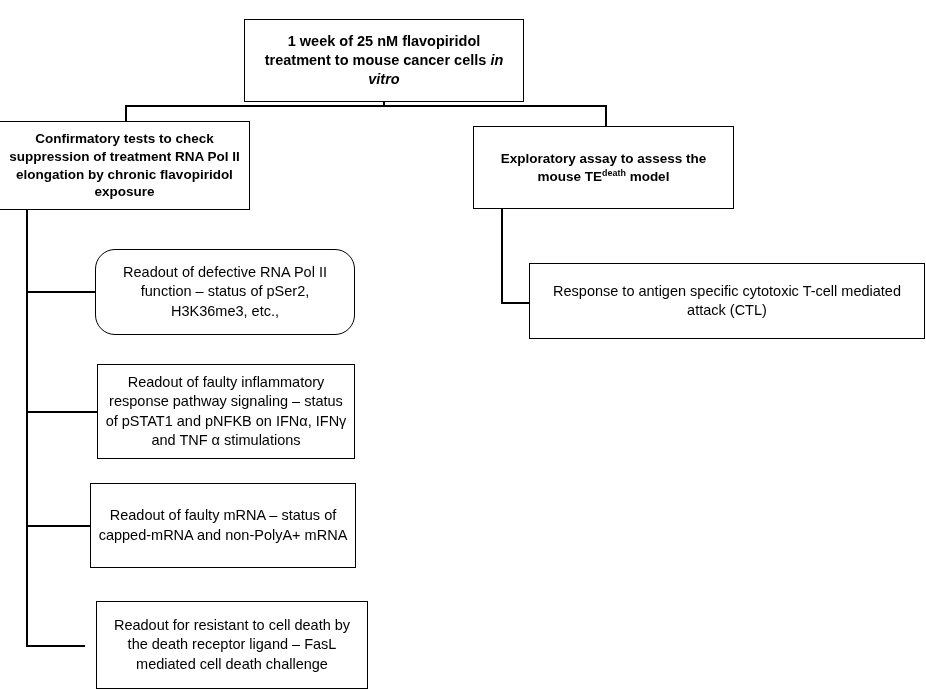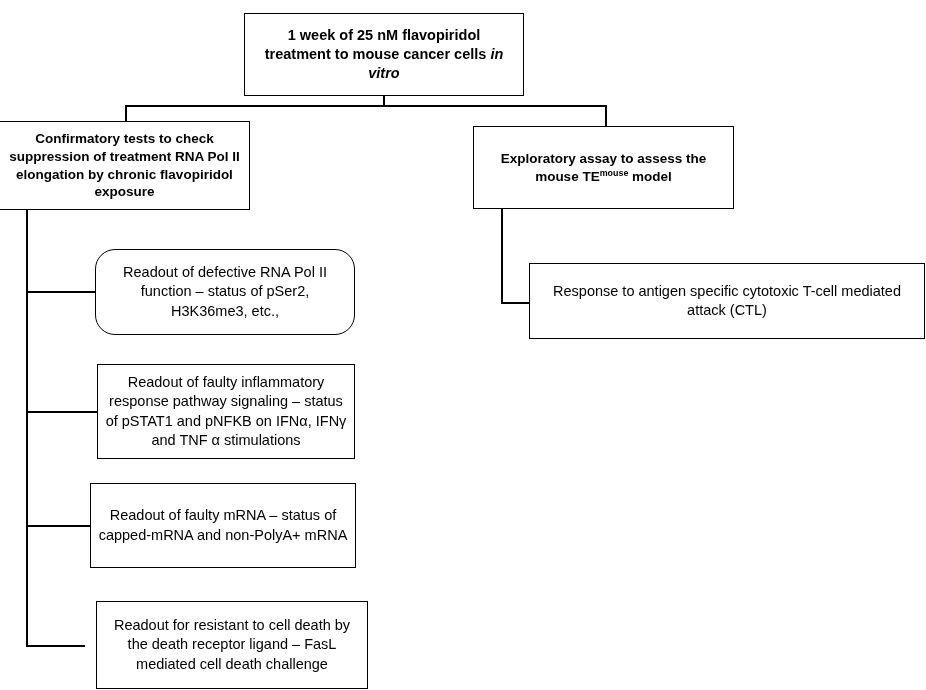--- a/index.html
+++ b/index.html
@@ -66,34 +66,34 @@
 
   <div class="line vline" style="left:26px; top:209px; height:437px;"></div>
   <div class="line hline" style="left:26px; top:291px; width:70px;"></div>
   <div class="line hline" style="left:26px; top:411px; width:72px;"></div>
   <div class="line hline" style="left:26px; top:525px; width:65px;"></div>
   <div class="line hline" style="left:26px; top:645px; width:59px;"></div>
 
   <div class="line vline" style="left:501px; top:209px; height:94px;"></div>
   <div class="line hline" style="left:501px; top:302px; width:29px;"></div>
 
-  <div class="box bold" style="left:244px; top:13px; width:280px; height:83px; font-size:14.5px;">
+  <div class="box bold" style="left:244px; top:19px; width:280px; height:83px; font-size:14.5px;">
     <span class="txt">
       <span>1 week of 25 nM flavopiridol</span><br>
       <span>treatment to mouse cancer cells </span><i>in</i><br>
       <i>vitro</i>
     </span>
   </div>
 
   <div class="box bold" style="left:-1px; top:121px; width:251px; height:89px; font-size:13.5px;">
     <span class="txt">Confirmatory tests to check suppression of treatment RNA Pol II elongation by chronic flavopiridol exposure</span>
   </div>
 
   <div class="box bold" style="left:473px; top:126px; width:261px; height:83px; font-size:13.5px;">
-    <span class="txt"><span>Exploratory assay to assess the mouse TE</span><sup>mouse</sup><span> model</span></span>
+    <span class="txt"><span>Exploratory assay to assess the mouse TE</span><sup>death</sup><span> model</span></span>
   </div>
 
   <div class="box" style="left:95px; top:249px; width:260px; height:86px; font-size:14.5px;border-radius:20px;">
     <span class="txt">Readout of defective RNA Pol II function – status of pSer2, H3K36me3, etc.,</span>
   </div>
 
   <div class="box" style="left:97px; top:364px; width:258px; height:95px; font-size:14.5px;align-items:center;">
     <span class="txt">Readout of faulty inflammatory response pathway signaling – status of pSTAT1 and pNFKB on IFNα, IFNγ and TNF α stimulations</span>
   </div>
 

